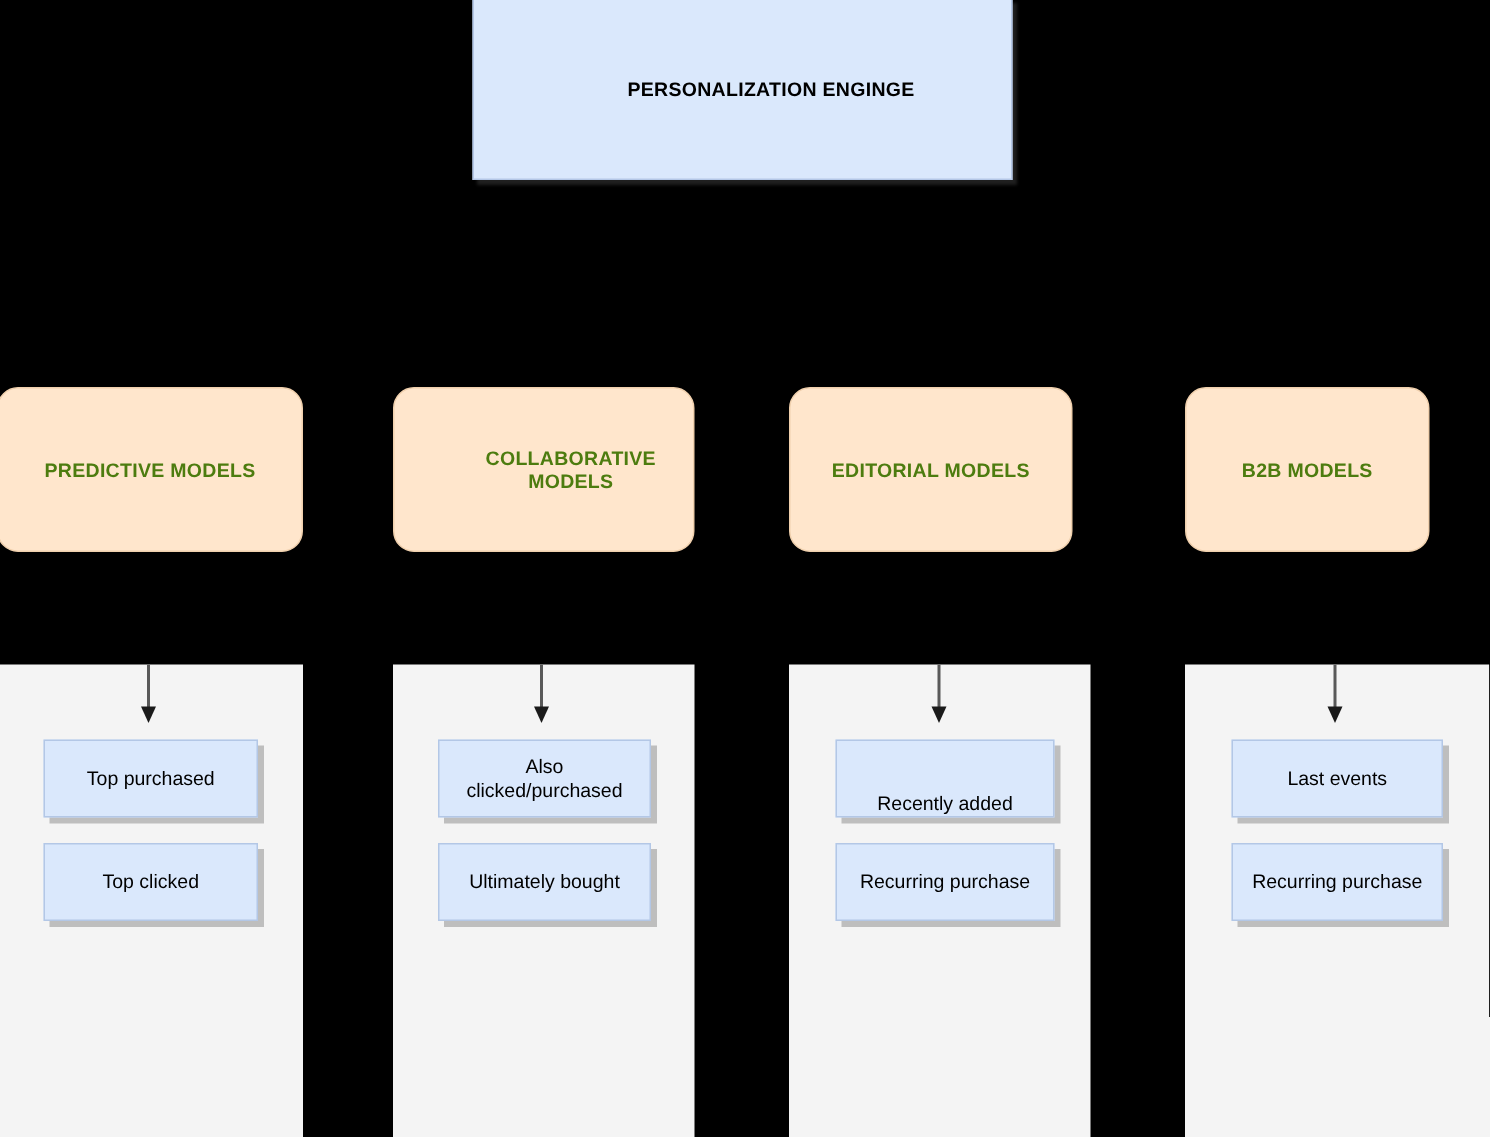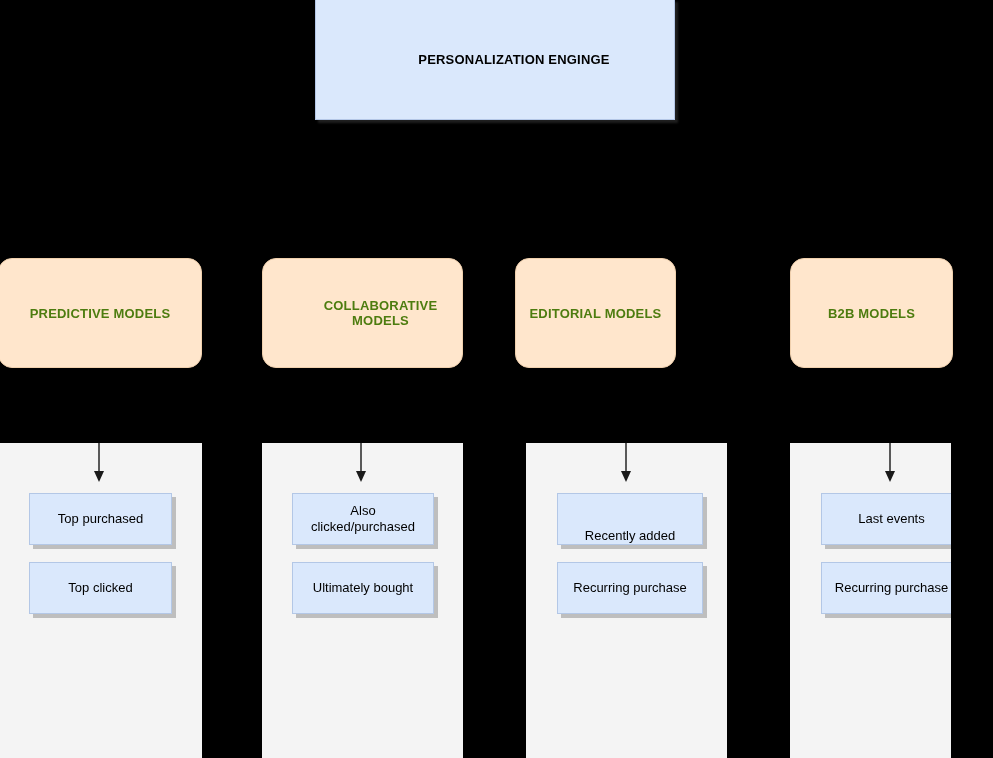--- a/index.html
+++ b/index.html
@@ -130,21 +130,21 @@
   <div class="engine-box">
     <span class="engine-label">PERSONALIZATION ENGINGE</span>
   </div>
 
   <div class="model-box" id="model-0" style="left: -2px; width: 204px;">
     <span class="model-label">PREDICTIVE MODELS</span>
   </div>
   <div class="model-box" id="model-1" style="left: 262px; width: 201px; padding-left: 36px;">
     <span class="model-label">COLLABORATIVE MODELS</span>
   </div>
-  <div class="model-box" id="model-2" style="left: 515px; width: 161px;">
+  <div class="model-box" id="model-2" style="left: 526px; width: 189px;">
     <span class="model-label">EDITORIAL MODELS</span>
   </div>
   <div class="model-box" id="model-3" style="left: 790px; width: 163px; align-items: center;">
     <span class="model-label">B2B MODELS</span>
   </div>
 
   <div id="panels-host">
       <div class="panel" style="left: -2px; width: 204px;">
         <div class="arrow" style="left: 95px;">
           <div class="shaft"></div>
@@ -174,21 +174,21 @@
           <div class="shaft"></div>
           <div class="head"></div>
         </div>
         <div class="item-box" style="left: 31px; width: 146px; top: 50px; align-items: flex-end;">
           <span class="item-label">Recently added</span>
         </div>
         <div class="item-box" style="left: 31px; width: 146px; top: 119px;">
           <span class="item-label">Recurring purchase</span>
         </div>
       </div>
-      <div class="panel" style="left: 790px; width: 161px;">
+      <div class="panel" style="left: 790px; width: 203px;">
         <div class="arrow" style="left: 94px;">
           <div class="shaft"></div>
           <div class="head"></div>
         </div>
         <div class="item-box" style="left: 31px; width: 141px; top: 50px;">
           <span class="item-label">Last events</span>
         </div>
         <div class="item-box" style="left: 31px; width: 141px; top: 119px;">
           <span class="item-label">Recurring purchase</span>
         </div>

